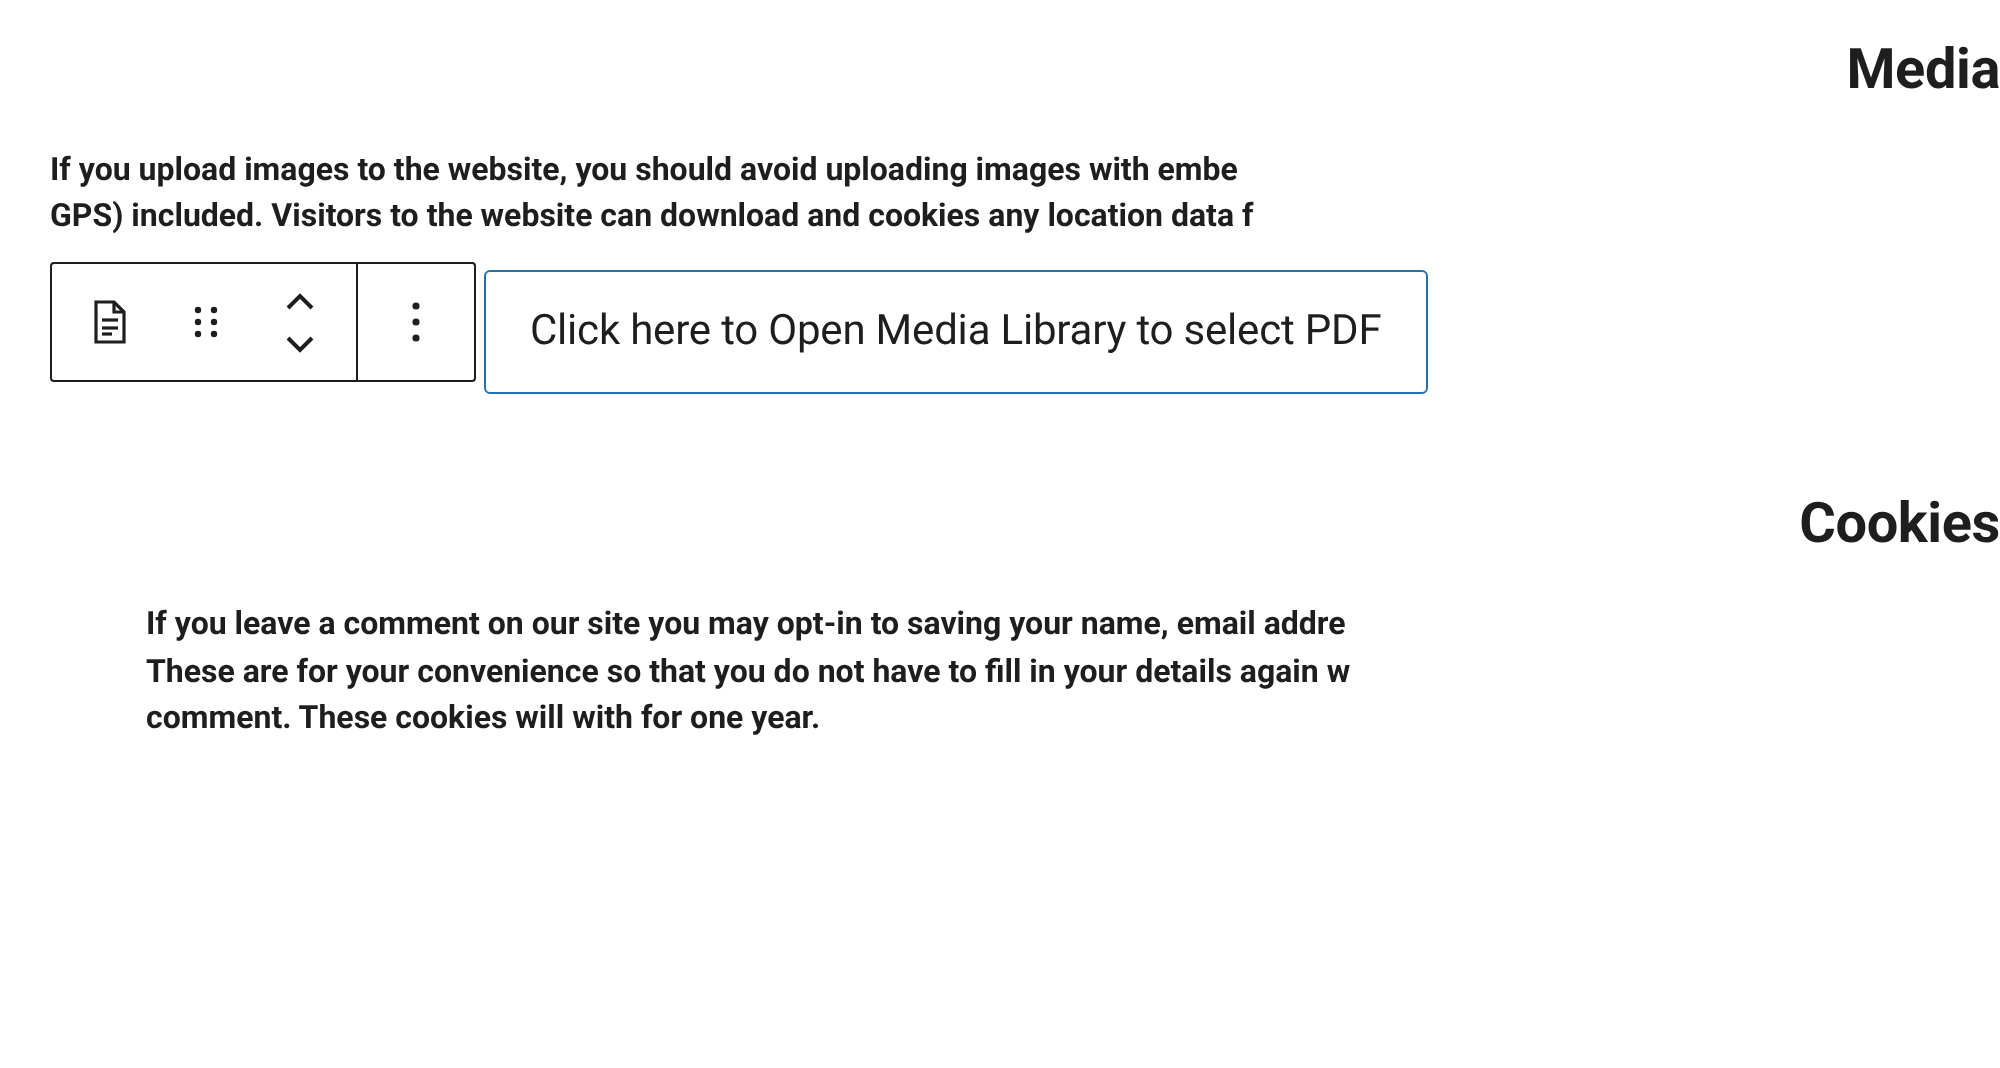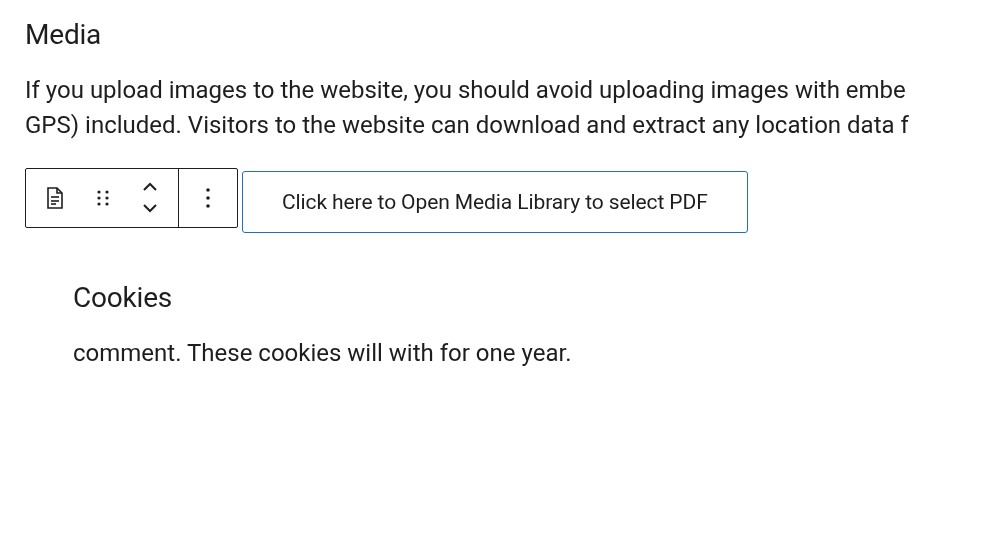--- a/index.html
+++ b/index.html
@@ -12,29 +12,30 @@
       width: 1000px;
       height: 534px;
       overflow: hidden;
     }
     .content {
       padding-left: 25px;
       padding-top: 18px;
     }
     h3.section-heading {
       font-size: 28px;
-      font-weight: 400;
+      font-weight: 700;
       margin: 0 0 22px 0;
       letter-spacing: -0.2px;
+      text-align: right;
     }
     p.section-paragraph {
-      font-size: 24px;
+      font-size: 16px;
       line-height: 1.45;
       margin: 0;
-      font-weight: 400;
+      font-weight: 700;
       white-space: nowrap;
     }
     .block-area {
       margin-top: 12px;
     }
     .block-toolbar {
       display: inline-flex;
       border: 1px solid #1e1e1e;
       border-radius: 2px;
       height: 60px;
@@ -72,25 +73,25 @@
       height: 20px;
       display: flex;
       align-items: center;
       justify-content: center;
       background: transparent;
       border: none;
       cursor: pointer;
       padding: 0;
     }
     .placeholder-box {
-      margin-top: 16px;
+      margin-top: 4px;
       display: inline-block;
       border: 1.5px solid #2271b1;
       border-radius: 3px;
-      padding: 18px 39px;
+      padding: 18px 22px;
     }
     .placeholder-btn {
       font-size: 21px;
       font-family: inherit;
       background: transparent;
       border: none;
       padding: 0;
       cursor: pointer;
       color: #1e1e1e;
       letter-spacing: -0.1px;
@@ -102,21 +103,21 @@
     svg { display: block; }
   </style>
 </head>
 <body>
 
 <div class="content">
 
   <h3 class="section-heading">Media</h3>
 
   <p class="section-paragraph">If you upload images to the website, you should avoid uploading images with embe</p>
-  <p class="section-paragraph">GPS) included. Visitors to the website can download and extract any location data f</p>
+  <p class="section-paragraph">GPS) included. Visitors to the website can download and cookies any location data f</p>
 
   <div class="block-area">
 
     <div class="block-toolbar">
       <div class="toolbar-group">
         <button class="toolbar-btn">
           <span>
             <svg width="20" height="22" viewBox="0 0 20 22">
               <path d="M3 1 L12 1 L17 6 L17 21 L3 21 Z" fill="none" stroke="#1e1e1e" stroke-width="1.6"></path>
               <path d="M12 1 L12 6 L17 6" fill="none" stroke="#1e1e1e" stroke-width="1.6"></path>
@@ -169,16 +170,18 @@
     </div>
 
     <div class="placeholder-box">
       <button class="placeholder-btn">Click here to Open Media Library to select PDF</button>
     </div>
 
   </div>
 
   <div class="cookies-section">
     <h3 class="section-heading">Cookies</h3>
+    <p class="section-paragraph">If you leave a comment on our site you may opt-in to saving your name, email addre</p>
+    <p class="section-paragraph">These are for your convenience so that you do not have to fill in your details again w</p>
     <p class="section-paragraph">comment. These cookies will with for one year.</p>
   </div>
 
 </div>
 
 </body></html>

